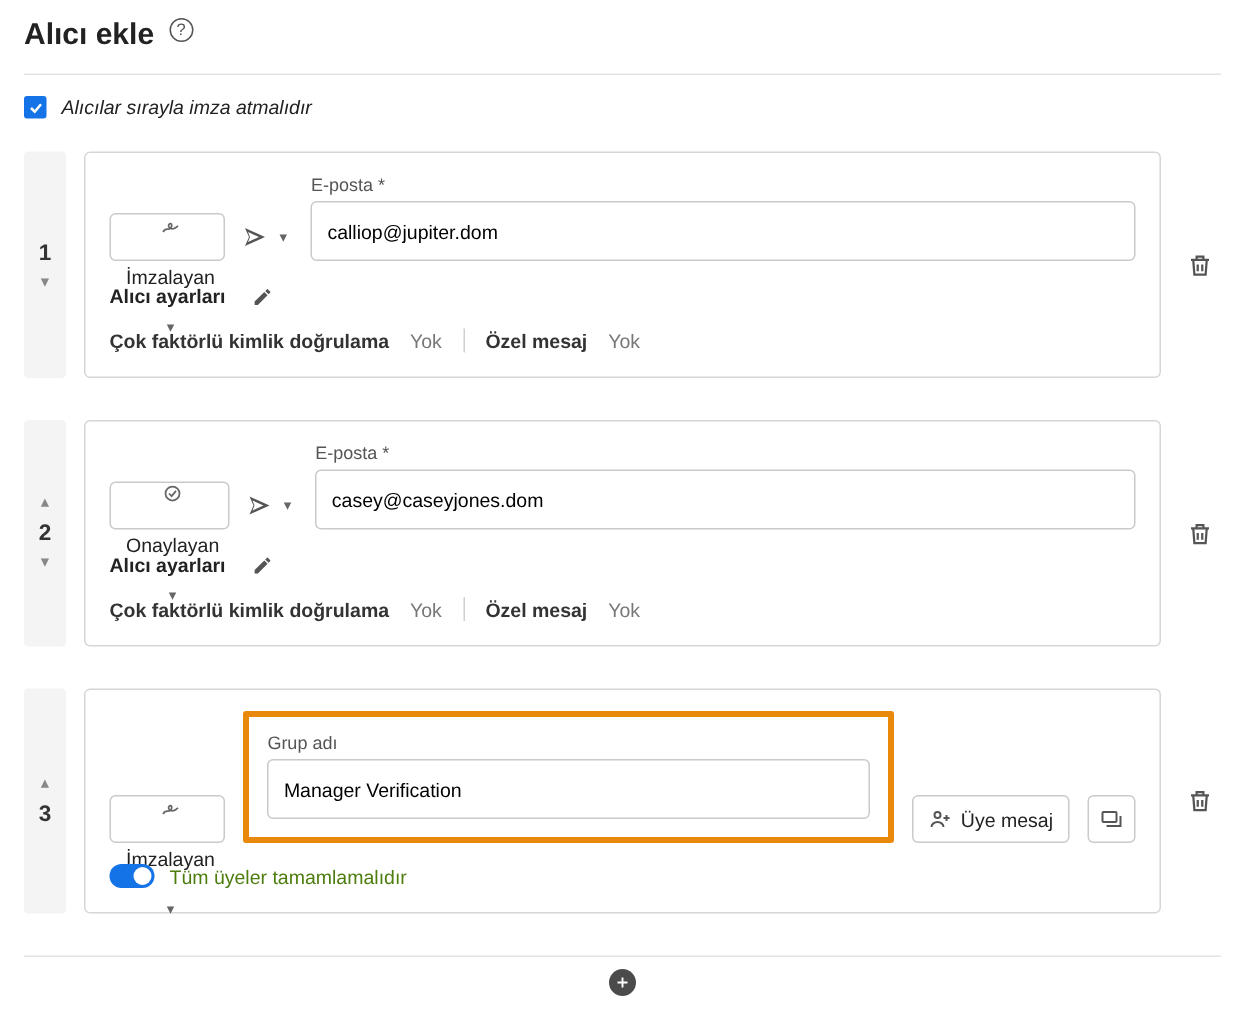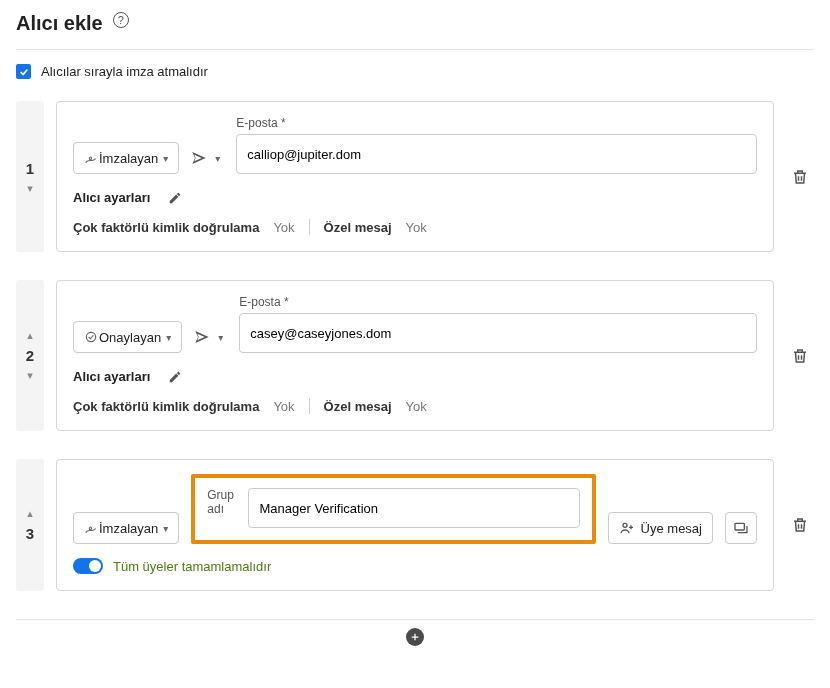--- a/index.html
+++ b/index.html
@@ -30,20 +30,21 @@
     display: inline-flex;
     align-items: center; justify-content: center;
     font-size: 11px;
     color: #555;
   }
   .seq-row {
     display: flex;
     align-items: center;
     gap: 10px;
     margin: 14px 0 22px 0;
+    font-style: italic;
   }
   .checkbox {
     width: 15px; height: 15px;
     border-radius: 2px;
     background: #1473e6;
     display: inline-flex;
     align-items: center; justify-content: center;
     color: #fff;
     font-size: 11px;
     line-height: 1;
@@ -93,23 +94,24 @@
     align-items: flex-end;
     gap: 12px;
   }
   .role-select {
     display: inline-flex;
     align-items: center;
     border: 1px solid #cacaca;
     border-radius: 4px;
     height: 32px;
     padding: 0 6px 0 10px;
-    gap: 1px;
+    gap: 20px;
     font-size: 13px;
     background: #fff;
+    flex-direction: column;
   }
   .role-icon { color: #666; display:inline-flex; }
   .caret-btn {
     padding: 0 4px;
     color: #666;
     font-size: 10px;
   }
   .delivery-btn {
     display: inline-flex;
     align-items: center;
@@ -173,21 +175,21 @@
   }
   .icon-btn { cursor: pointer; display:inline-flex; color:#555; }
 
   
   .group-highlight {
     border: 4px solid #e8890c;
     border-radius: 2px;
     padding: 10px 12px 12px 12px;
     flex: 1;
     display: flex;
-    flex-direction: row;
+    flex-direction: column;
   }
   .group-row {
     display: flex;
     align-items: flex-end;
     gap: 12px;
   }
   .add-member-btn {
     display: inline-flex;
     align-items: center;
     gap: 6px;

